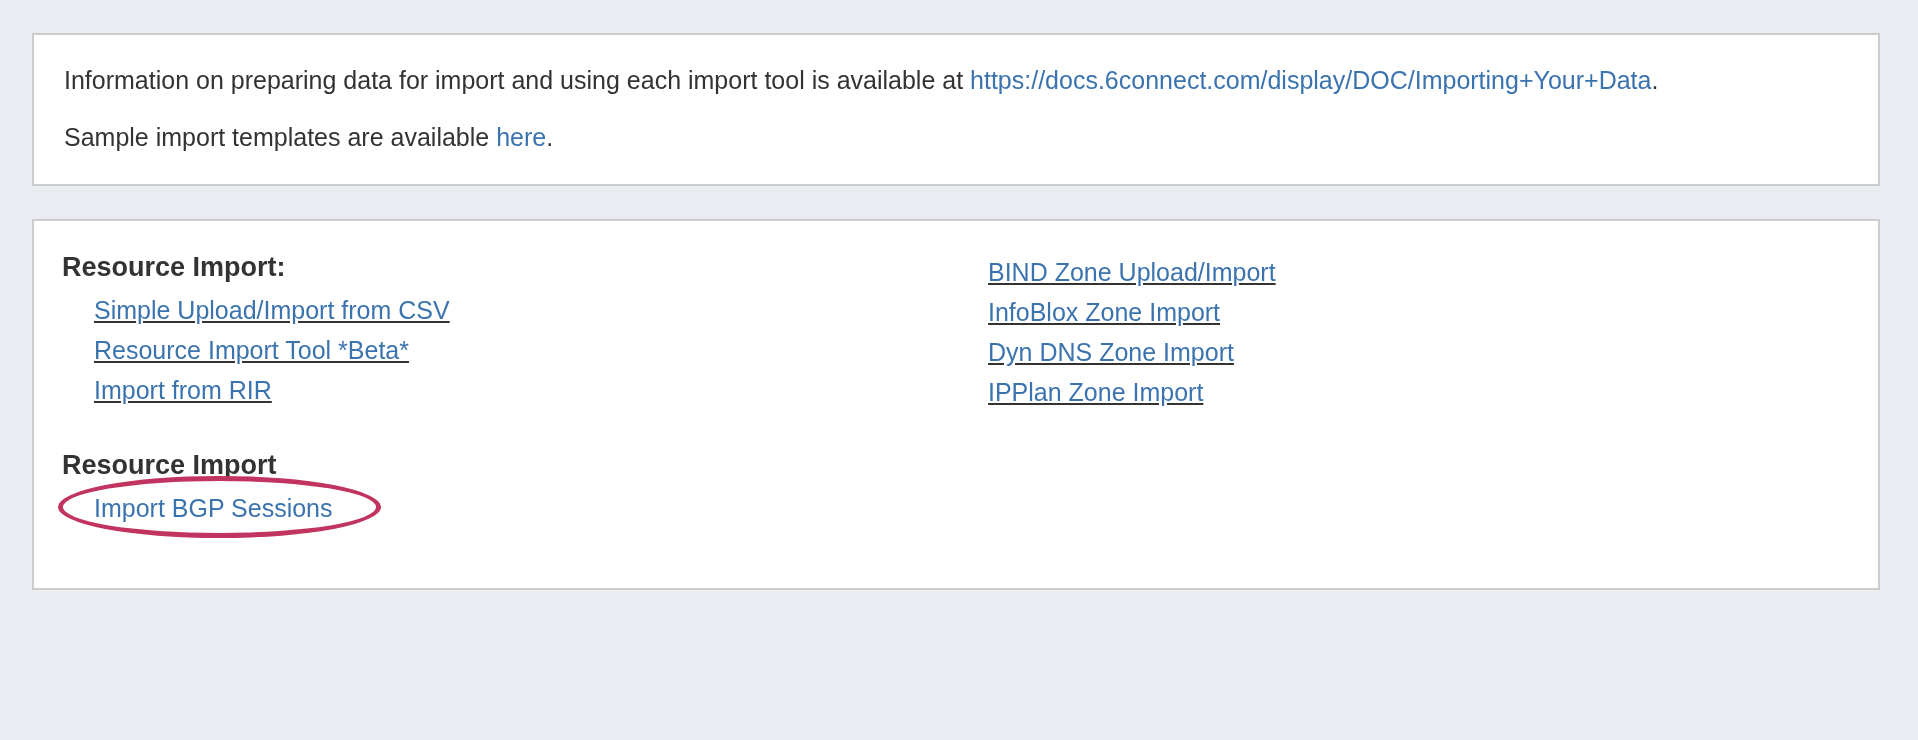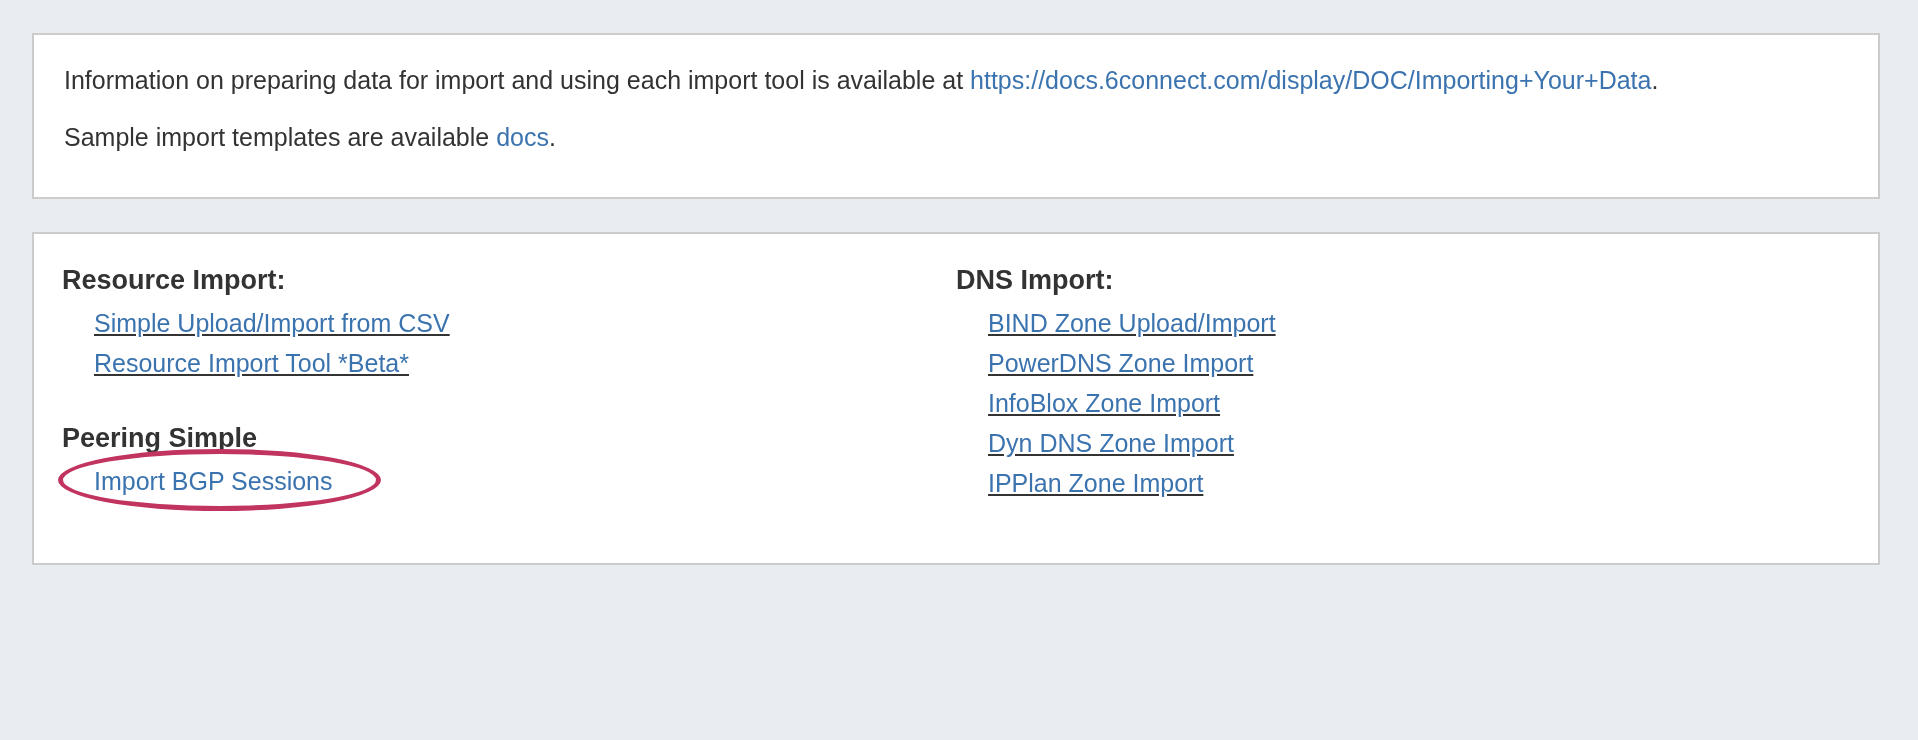--- a/index.html
+++ b/index.html
@@ -18,21 +18,21 @@
     font-family: "Liberation Sans", sans-serif;
     color: var(--text);
   }
   .panel {
     background: var(--panel-bg);
     border: 2px solid var(--panel-border);
     margin: 0 38px 0 32px;
   }
   .info-panel {
     margin-top: 33px;
-    padding: 31px 30px 46px 30px;
+    padding: 31px 30px 33px 30px;
     font-size: 25px;
     line-height: 28px;
   }
   .info-line + .info-line { margin-top: 29px; }
   a.link, a.import-link {
     color: var(--link);
     text-decoration: none;
     cursor: pointer;
   }
   .import-panel {
@@ -68,62 +68,61 @@
     border: 5px solid var(--annotation);
     border-radius: 50%;
     pointer-events: none;
   }
 </style>
 </head>
 <body>
 
 <div class="panel info-panel">
   <p class="info-line"><span>Information on preparing data for import and using each import tool is available at </span><a class="link" href="#">https://docs.6connect.com/display/DOC/Importing+Your+Data</a><span>.</span></p>
-  <p class="info-line"><span>Sample import templates are available </span><a class="link" href="#">docs</a><span>.</span></p>
+  <p class="info-line"><span>Sample import templates are available </span><a class="link" href="#">here</a><span>.</span></p>
 </div>
 
 <div class="panel import-panel">
   <div class="import-columns">
 
     <div class="import-col">
 
       <div class="import-section">
         <h2 class="section-heading">Resource Import:</h2>
         <ul class="import-links">
           <li class="import-link-item"><a class="import-link" href="#">Simple Upload/Import from CSV</a></li>
           <li class="import-link-item"><a class="import-link" href="#">Resource Import Tool *Beta*</a></li>
         </ul>
       </div>
 
       <div class="import-section">
         <ul class="import-links">
+          <li class="import-link-item"><a class="import-link" href="#">Import from RIR</a></li>
         </ul>
       </div>
 
       <div class="import-section">
-        <h2 class="section-heading">Peering Simple</h2>
+        <h2 class="section-heading">Resource Import</h2>
         <ul class="import-links">
           <li class="import-link-item">
             <span class="ellipse-wrap">
               <a class="import-link" href="#">Import BGP Sessions</a>
               <span class="annotation-ellipse"></span>
             </span>
           </li>
         </ul>
       </div>
 
     </div>
 
     <div class="import-col">
 
       <div class="import-section">
-        <h2 class="section-heading">DNS Import:</h2>
         <ul class="import-links">
           <li class="import-link-item"><a class="import-link" href="#">BIND Zone Upload/Import</a></li>
-          <li class="import-link-item"><a class="import-link" href="#">PowerDNS Zone Import</a></li>
           <li class="import-link-item"><a class="import-link" href="#">InfoBlox Zone Import</a></li>
           <li class="import-link-item"><a class="import-link" href="#">Dyn DNS Zone Import</a></li>
           <li class="import-link-item"><a class="import-link" href="#">IPPlan Zone Import</a></li>
         </ul>
       </div>
 
     </div>
 
   </div>
 </div>

